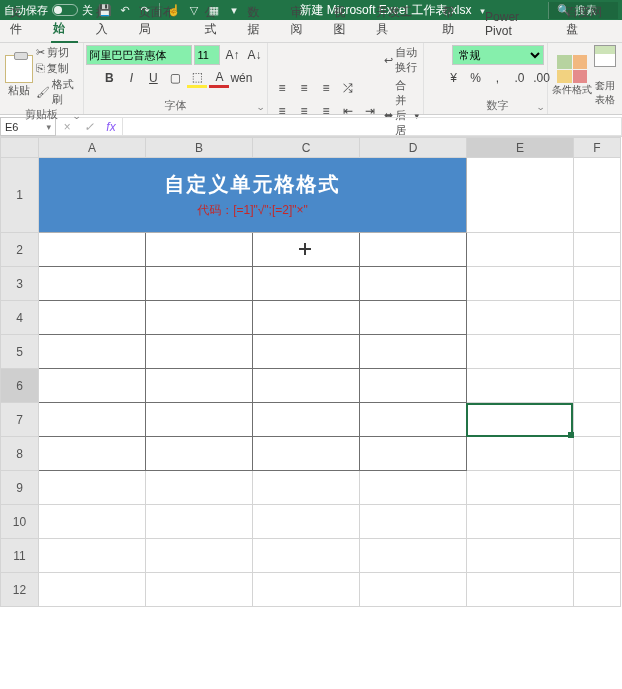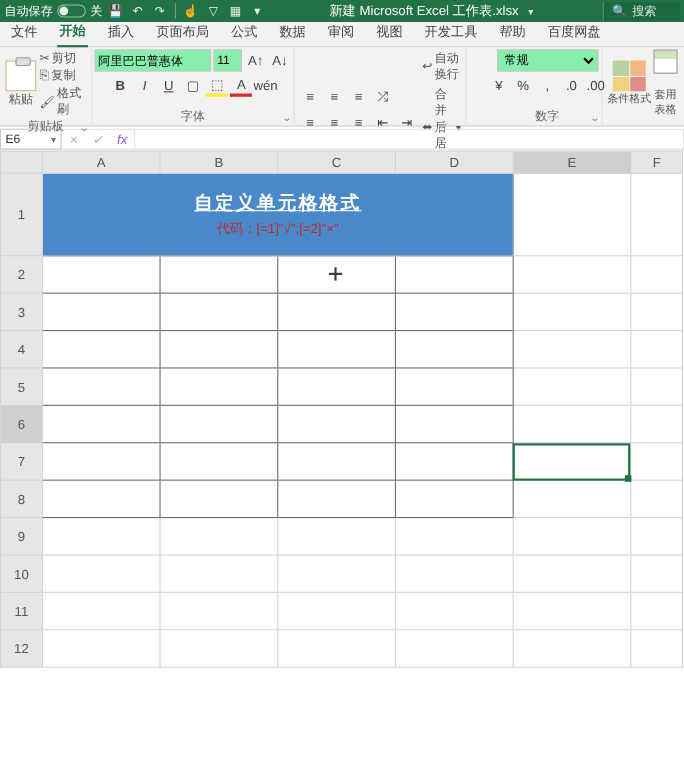--- a/index.html
+++ b/index.html
@@ -59,21 +59,21 @@
   table.sheet thead th { height:20px; }
   table.sheet tbody th { width:38px; text-align:center; }
   table.sheet tbody td { height:34px; }
   .corner { width:38px; background:#e6e6e6; border:1px solid #d4d4d4;}
   .colA{width:107px;} .colB{width:107px;} .colC{width:107px;} .colD{width:107px;} .colE{width:107px;} .colF{width:47px;}
   .hdr-sel { background:#cfcfcf !important; }
   .row-sel th { background:#cfcfcf !important; }
 
   
   .banner { background:#4a89c9 !important; text-align:center; vertical-align:middle; color:#fff; border:1px solid #b0b0b0 !important;}
-  .banner .t1 { font-size:17px; font-weight:600; letter-spacing:2px;text-decoration:underline; }
+  .banner .t1 { font-size:20px; font-weight:600; letter-spacing:2px; }
   .banner .t2 { font-size:12px; color:#c62828; margin-top:4px;}
   .tbl-cell { border:1px solid #6f6f6f !important; }
 
   
   .cursor-plus { position:absolute; left: calc(38px + 107px*2 + 53px - 6px); top: calc(20px + 75px + 34px*0 + 17px - 6px); width:12px; height:12px; pointer-events:none; }
   .cursor-plus::before, .cursor-plus::after { content:""; position:absolute; background:#3a3a3a; }
   .cursor-plus::before { left:5px; top:0; width:2px; height:12px; }
   .cursor-plus::after { top:5px; left:0; height:2px; width:12px; }
 
   
@@ -113,20 +113,21 @@
   <div class="tab">文件</div>
   <div class="tab active">开始</div>
   <div class="tab">插入</div>
   <div class="tab">页面布局</div>
   <div class="tab">公式</div>
   <div class="tab">数据</div>
   <div class="tab">审阅</div>
   <div class="tab">视图</div>
   <div class="tab">开发工具</div>
   <div class="tab">帮助</div>
+  <div class="tab">Power Pivot</div>
   <div class="tab">百度网盘</div>
 </div>
 
 <div class="ribbon">
 
   <div class="ribbon-section" style="width:92px;">
     <div class="sec-body">
       <div class="paste-big">
         <div class="clip-icon"></div>
         <div style="font-size:11px;">粘贴</div>

